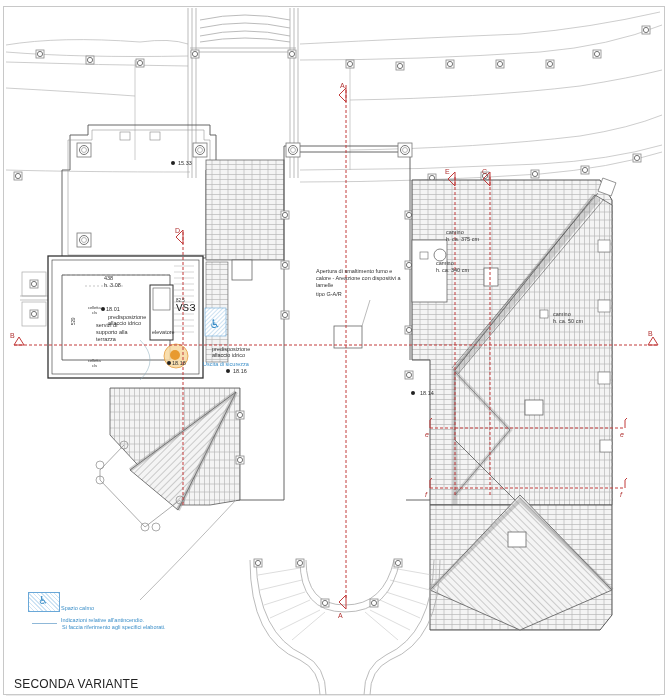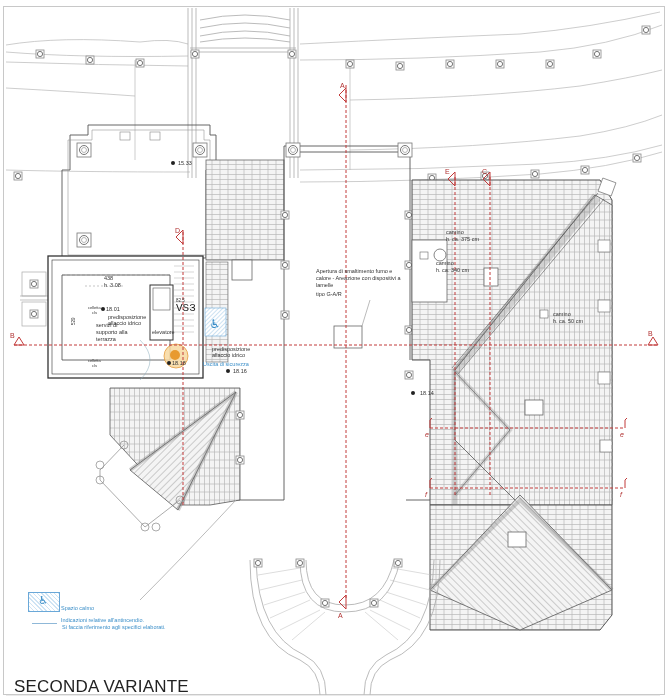--- a/index.html
+++ b/index.html
@@ -1,21 +1,21 @@
 <!DOCTYPE html>
 <html><head>
 <meta charset="utf-8">
 <style>
   html,body{margin:0;padding:0;background:#fff;}
   body{width:672px;height:700px;position:relative;overflow:hidden;font-family:"Liberation Sans",sans-serif;}
   #frame{position:absolute;left:3px;top:6px;width:662px;height:689px;border:1px solid #c8c8c8;box-sizing:border-box;}
   svg#plan{position:absolute;left:0;top:0;}
   .lbl{position:absolute;font-size:5.5px;color:#333;line-height:6.5px;white-space:nowrap;}
   .lbl.blue{color:#3a8ec8;}
-  .title{position:absolute;left:14px;top:677px;font-size:17px;color:#222;letter-spacing:0.2px;}
+  .title{position:absolute;left:14px;top:677px;font-size:12px;color:#222;letter-spacing:0.2px;}
   .legend-box{position:absolute;left:28px;top:592px;width:30px;height:18px;border:1px solid #6aa8d8;
     background:repeating-linear-gradient(45deg,#cfe4f4 0 1px,#fff 1px 3px);}
   .legend-line{position:absolute;left:32px;top:623px;width:25px;height:1px;background:#8fb8d8;}
 </style>
 </head>
 <body>
 
 <div id="frame"></div>
 
 <svg id="plan" width="672" height="700" viewBox="0 0 672 700">

